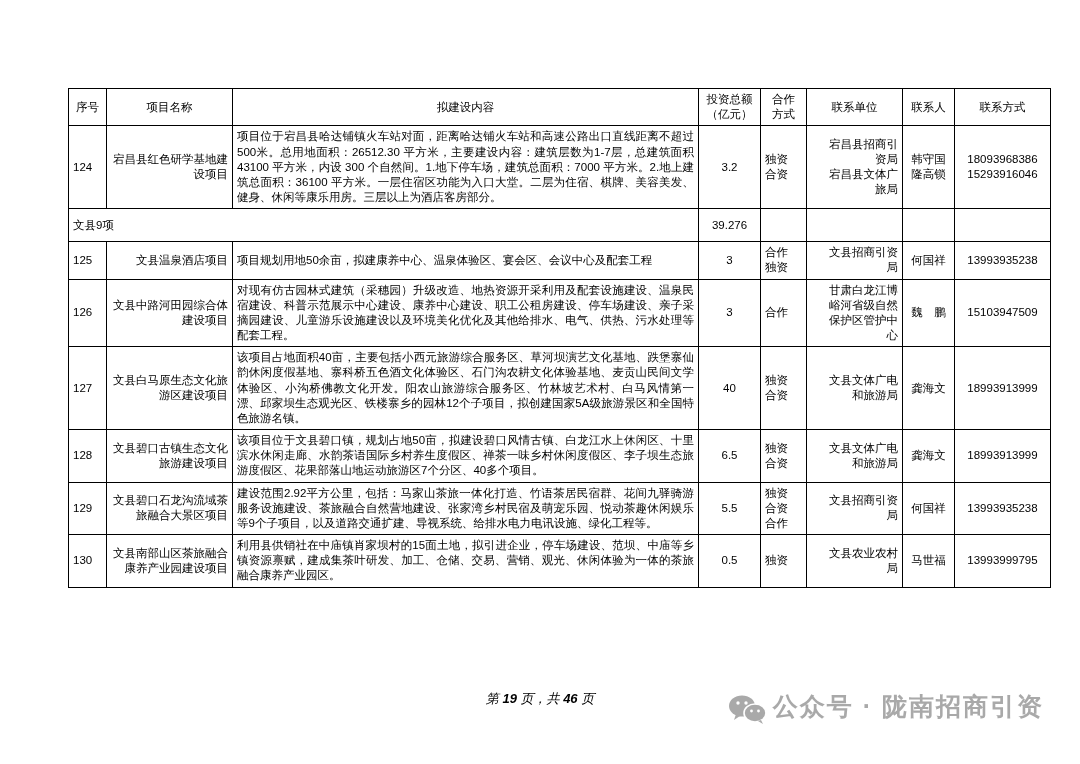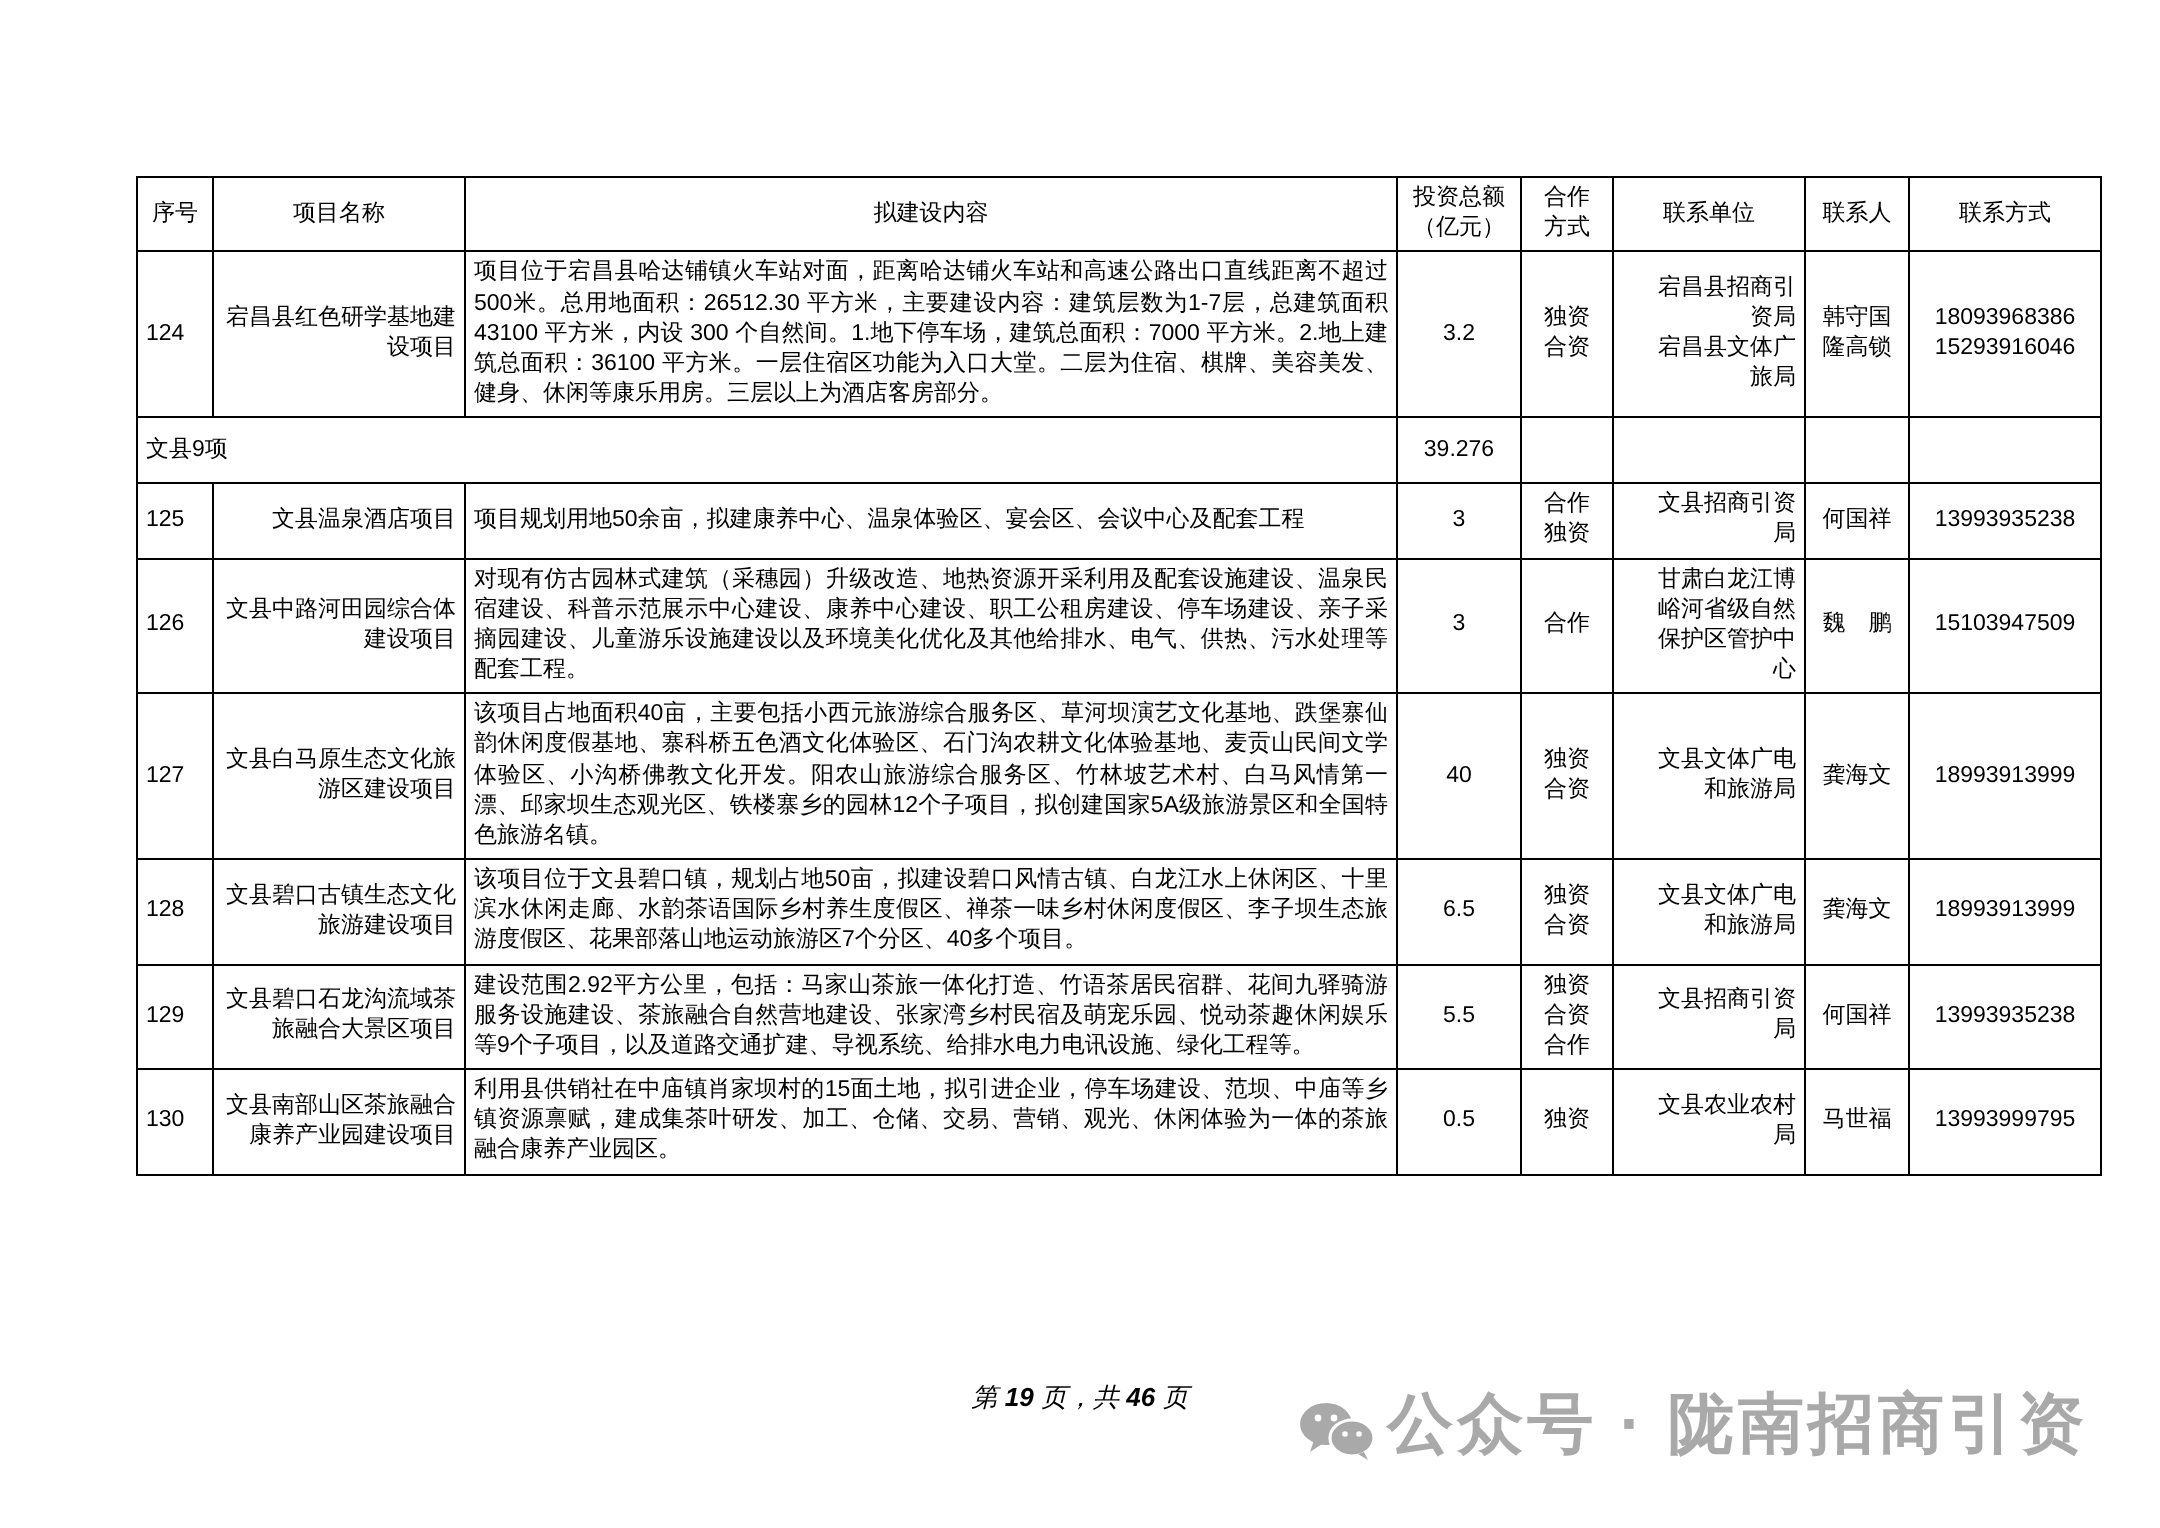--- a/index.html
+++ b/index.html
@@ -41,21 +41,21 @@
   col.c-amount{width:62px;}
   col.c-mode{width:46px;}
   col.c-unit{width:96px;}
   col.c-person{width:52px;}
   col.c-contact{width:96px;}
 
   td.no{text-align:left;vertical-align:middle;font-size:11.5px;}
   td.name{text-align:right;font-size:11.5px;line-height:1.45;}
   td.content{text-align:justify;text-justify:inter-ideograph;font-size:11.3px;line-height:1.4;}
   td.amount{text-align:center;font-size:11.5px;}
-  td.mode{text-align:center;font-size:11.3px;line-height:1.35;}
+  td.mode{text-align:left;font-size:11.3px;line-height:1.35;}
   td.unit{text-align:right;font-size:11.3px;line-height:1.4;}
   td.person{text-align:center;font-size:11.5px;}
   td.contact{text-align:center;font-size:11.3px;line-height:1.4;}
 
   tr.subtotal td{height:26px;}
   td.sub-label{text-align:left;padding-left:8px;font-size:12px;}
 
   .footer{
     position:absolute;
     left:0;right:0;
@@ -64,21 +64,21 @@
     font-size:13px;
     color:#000;
     font-style:italic;
   }
   .footer .pn{font-weight:bold;}
   .watermark{
     position:absolute;
     right:36px;top:690px;
     display:flex;align-items:center;gap:12px;
     color:#9b9b9b;
-    font-size:33px;
+    font-size:25px;
     letter-spacing:2px;
     font-weight:bold;
     opacity:.85;
   }
   .wechat-icon{
     width:34px;height:28px;
     display:inline-block;
     position:relative;
   }
   .wechat-icon svg{display:block;}

